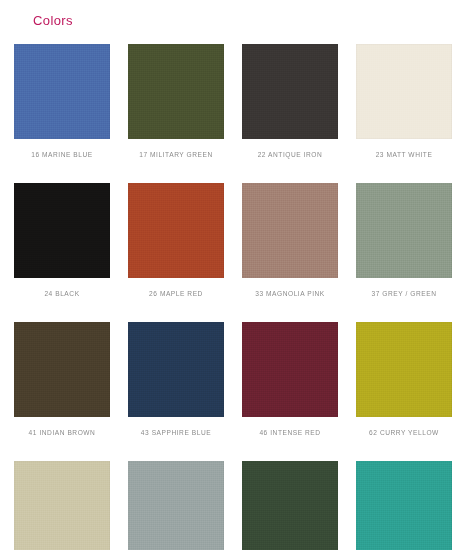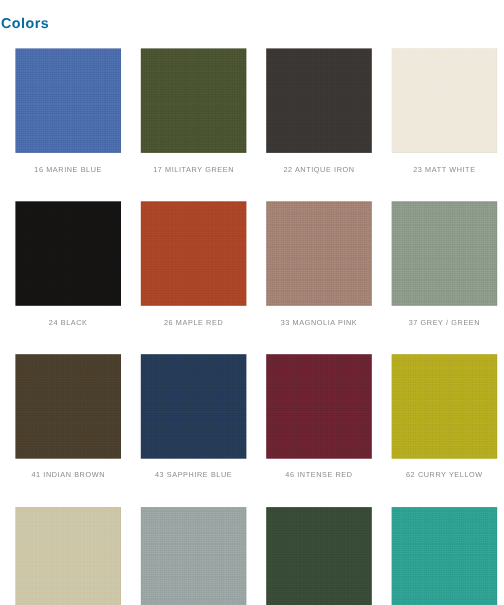--- a/index.html
+++ b/index.html
@@ -17,26 +17,26 @@
   .page {
     position: relative;
     width: 458px;
     height: 550px;
     background: #ffffff;
     box-sizing: border-box;
   }
 
   .page-title {
     position: absolute;
-    left: 1px;
+    left: 33px;
     top: 13px;
     font-size: 13px;
-    font-weight: 700;
+    font-weight: 400;
     letter-spacing: 0.4px;
-    color: #0369a1;
+    color: #be185d;
     line-height: 16px;
   }
 
   .swatch-grid {
     position: absolute;
     left: 14px;
     top: 44px;
     width: 430px;
     display: grid;
     grid-template-columns: repeat(4, 96px);

